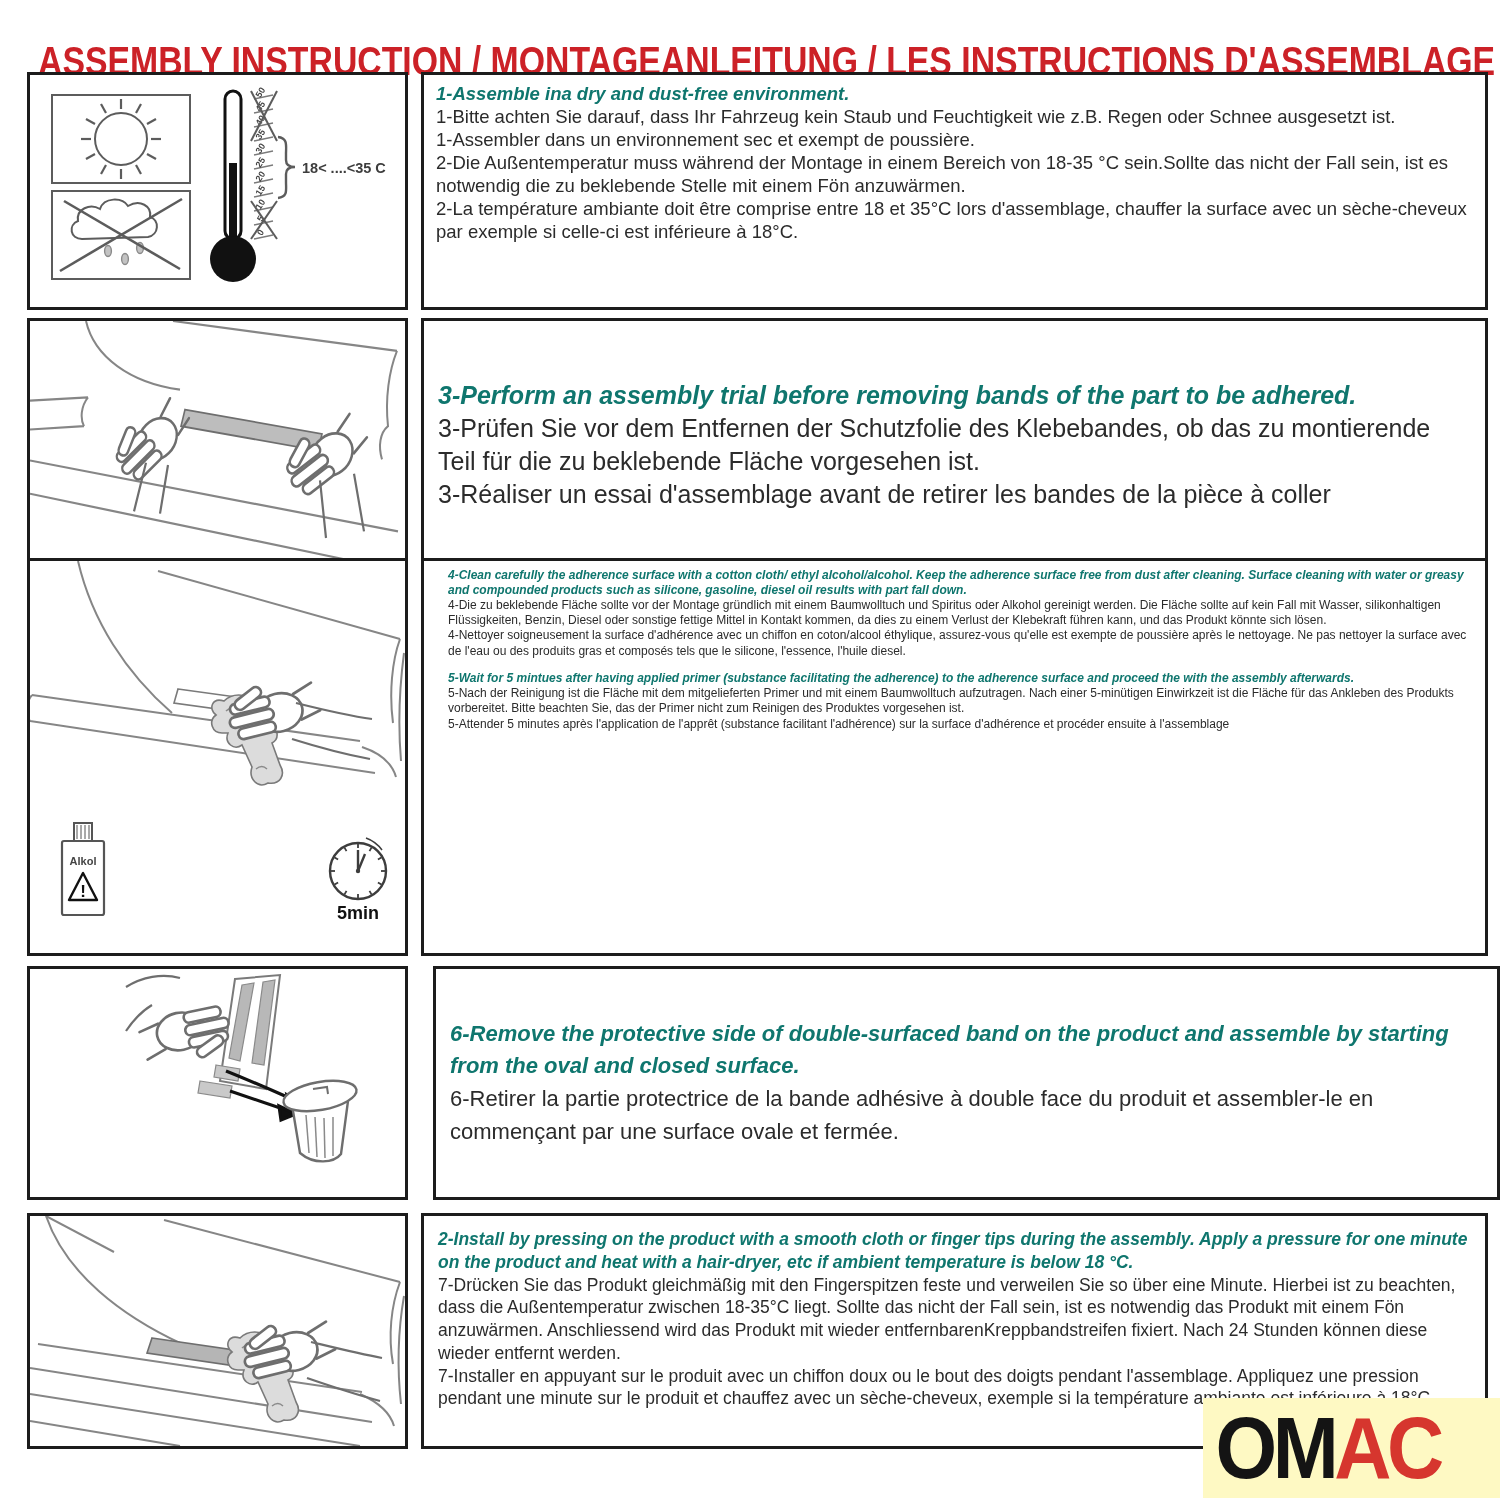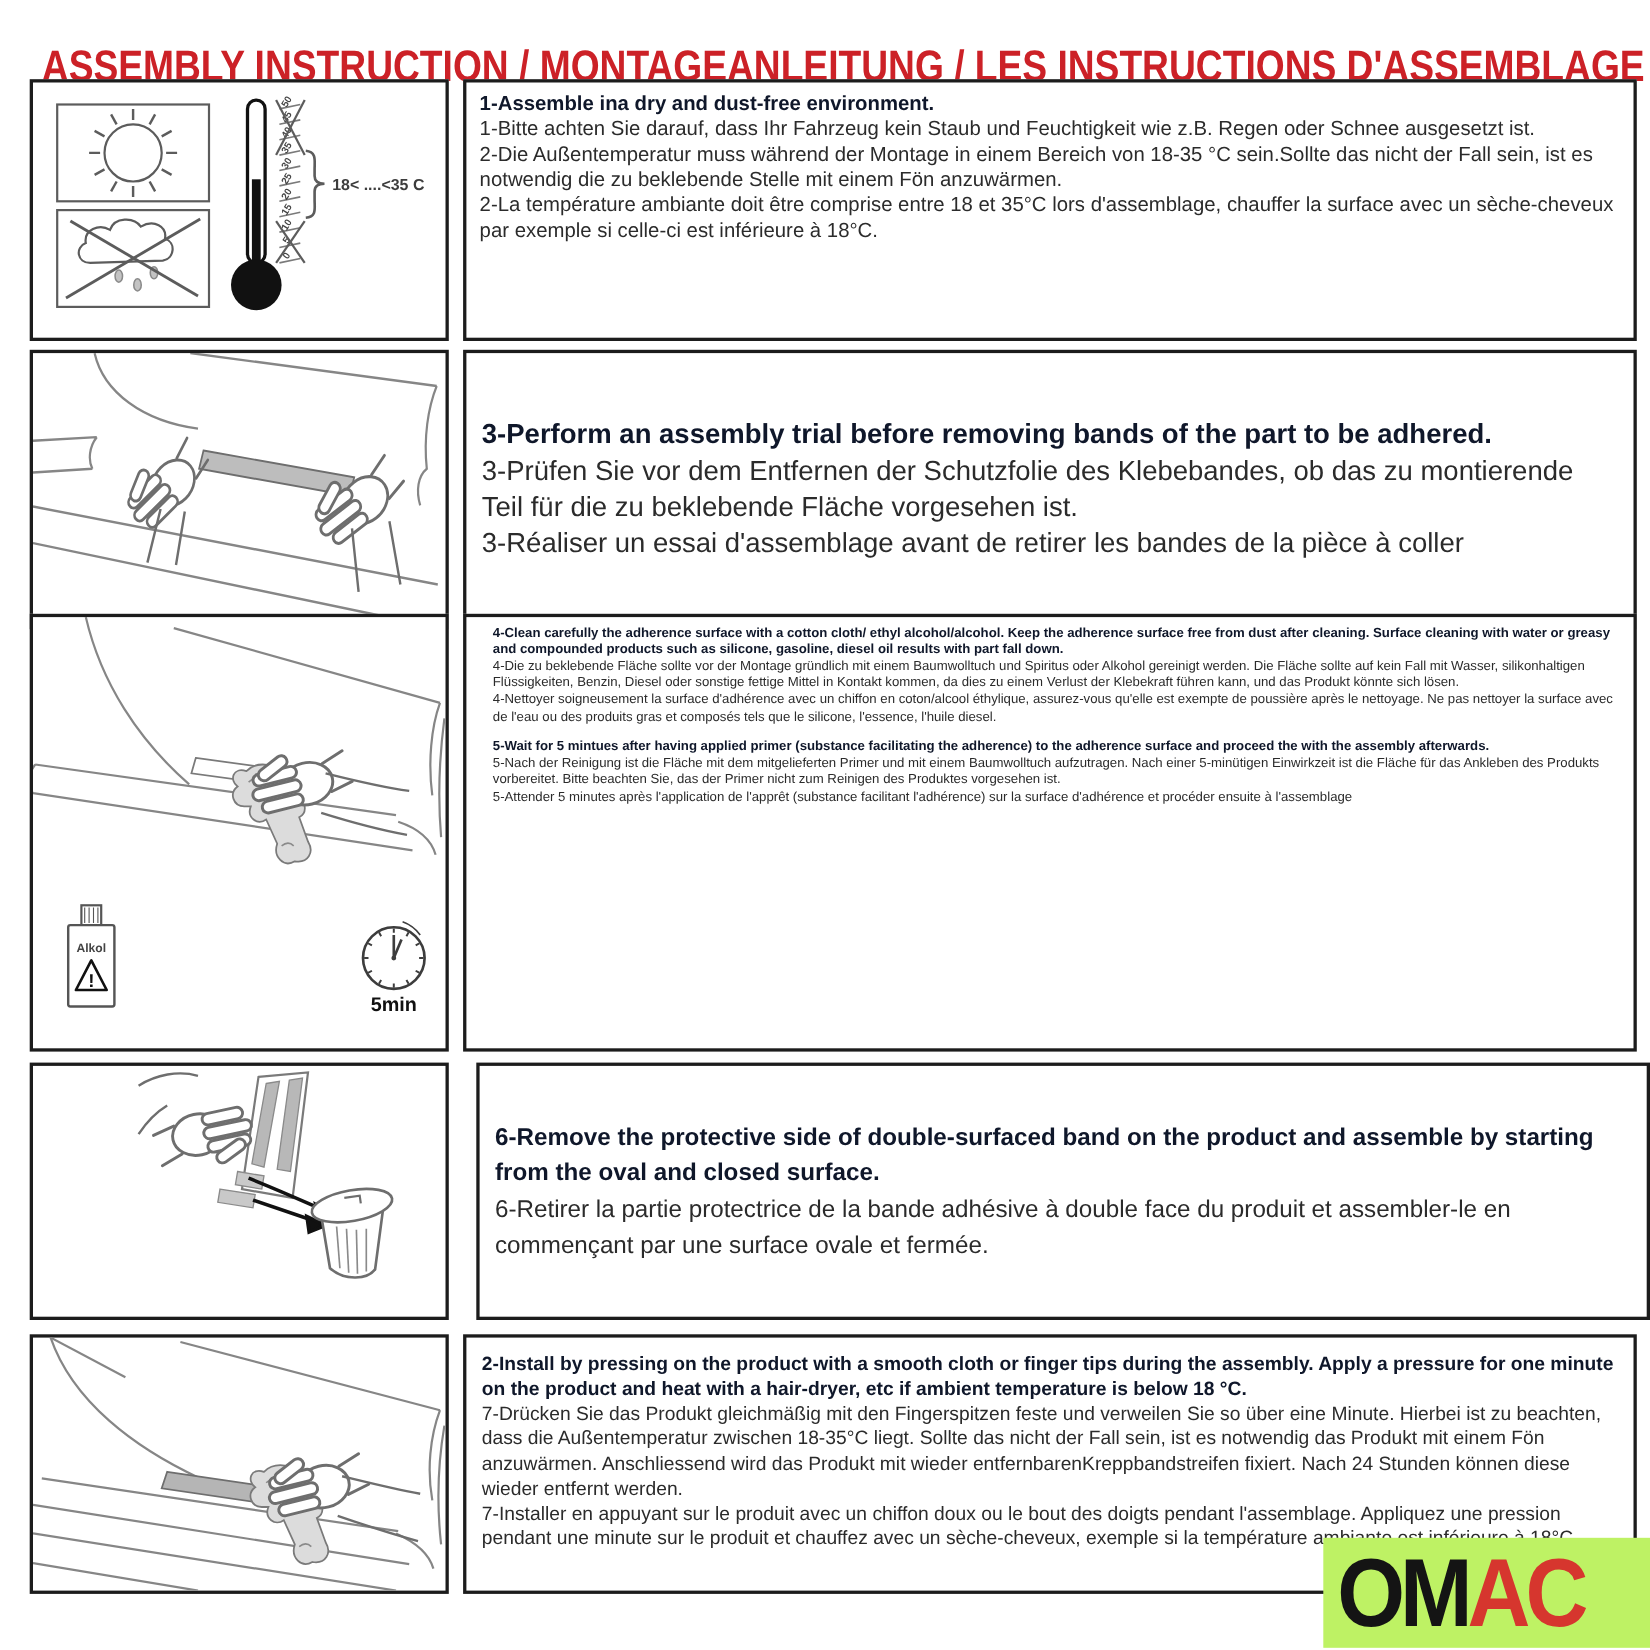--- a/index.html
+++ b/index.html
@@ -8,40 +8,40 @@
     position:absolute;left:38px;top:12px;white-space:nowrap;
     font-size:40px;font-weight:700;color:#cc2127;
     transform:scaleX(0.845);transform-origin:left center;letter-spacing:0px;
   }
   .row{position:absolute;}
   .box{position:absolute;border:3px solid #1c1c1c;background:#fff;box-sizing:border-box;}
   .illus{left:27px;width:381px;}
   .text{left:421px;width:1067px;display:flex;flex-direction:column;}
   .txt{color:#2b2b2b;}
   .txt p{margin:0;padding:0;}
-  .txt p.b{font-weight:700;color:#0f172a;}
+  .txt p.b{font-weight:700;color:#0f766e;font-style:italic;}
   .txt p.gap{margin-top:1.05em;}
   
   #row1 .box{top:72px;height:238px;}
   #row2 .box{top:318px;height:254px;}
   #row3 .box{top:558px;height:398px;}
   #row4 .box{top:966px;height:234px;}
   #row5 .box{top:1213px;height:236px;}
   #row1 .txt{padding:8px 12px 0 12px;font-size:18.5px;line-height:1.24;}
   #row2 .text{justify-content:center;}
   #row2 .txt{padding:0 14px;font-size:25px;line-height:1.33;}
   #row3 .txt{padding:7px 12px 0 12px;font-size:12px;line-height:1.26;margin-left:12px;}
   #row4 .text{justify-content:center;margin-left:12px;}
   #row4 .txt{padding:0 14px;font-size:22px;line-height:1.48;}
   #row5 .txt{padding:12px 14px 0 14px;font-size:17.5px;line-height:1.3;}
   .illus svg{display:block;width:100%;height:100%;}
   
   .logo{
     position:absolute;left:1203px;top:1398px;width:297px;height:100px;
-    background:#bef264;display:flex;align-items:center;justify-content:flex-start;z-index:6;
+    background:#fef9c3;display:flex;align-items:center;justify-content:flex-start;z-index:6;
   }
   .logo .wordmark{
     font-size:88px;font-weight:800;line-height:1;letter-spacing:-5px;
     transform:scaleX(0.9);transform-origin:left center;padding-left:14px;
     font-family:"Liberation Sans","DejaVu Sans",sans-serif;
   }
   .logo .om{color:#141414;}
   .logo .ac{color:#d6362e;}
 </style>
 </head>
@@ -137,20 +137,21 @@
         </g>
         <path d="M248,62 C258,63 256,71 256,79 L256,85 C256,90 260,92 265,92 C260,92 256,94 256,99 L256,107 C256,115 258,122 248,123" fill="none" stroke="#5c5c5c" stroke-width="2.4"></path>
         <text x="272" y="98" font-size="14.5" font-weight="700" fill="#3d3d3d">18&lt; ....&lt;35 C</text>
       </g>
     </svg>
   </div>
   <div class="box text">
     <div class="txt">
         <p class="b">1-Assemble ina dry and dust-free environment.</p>
         <p>1-Bitte achten Sie darauf, dass Ihr Fahrzeug kein Staub und Feuchtigkeit wie z.B. Regen oder Schnee ausgesetzt ist.</p>
+        <p>1-Assembler dans un environnement sec et exempt de poussière.</p>
         <p>2-Die Außentemperatur muss während der Montage in einem Bereich von 18-35 °C  sein.Sollte das nicht der Fall sein, ist es notwendig die zu beklebende Stelle mit einem Fön anzuwärmen.</p>
         <p>2-La température ambiante doit être comprise entre 18 et 35°C lors d'assemblage, chauffer la surface avec un sèche-cheveux par exemple si celle-ci est inférieure à 18°C.</p>
       </div>
   </div>
 </div>
 
 <div class="row" id="row2">
   <div class="box illus">
     <svg viewBox="0 0 375 224" preserveAspectRatio="none">
       <g stroke="#868686" stroke-width="2" fill="none">

